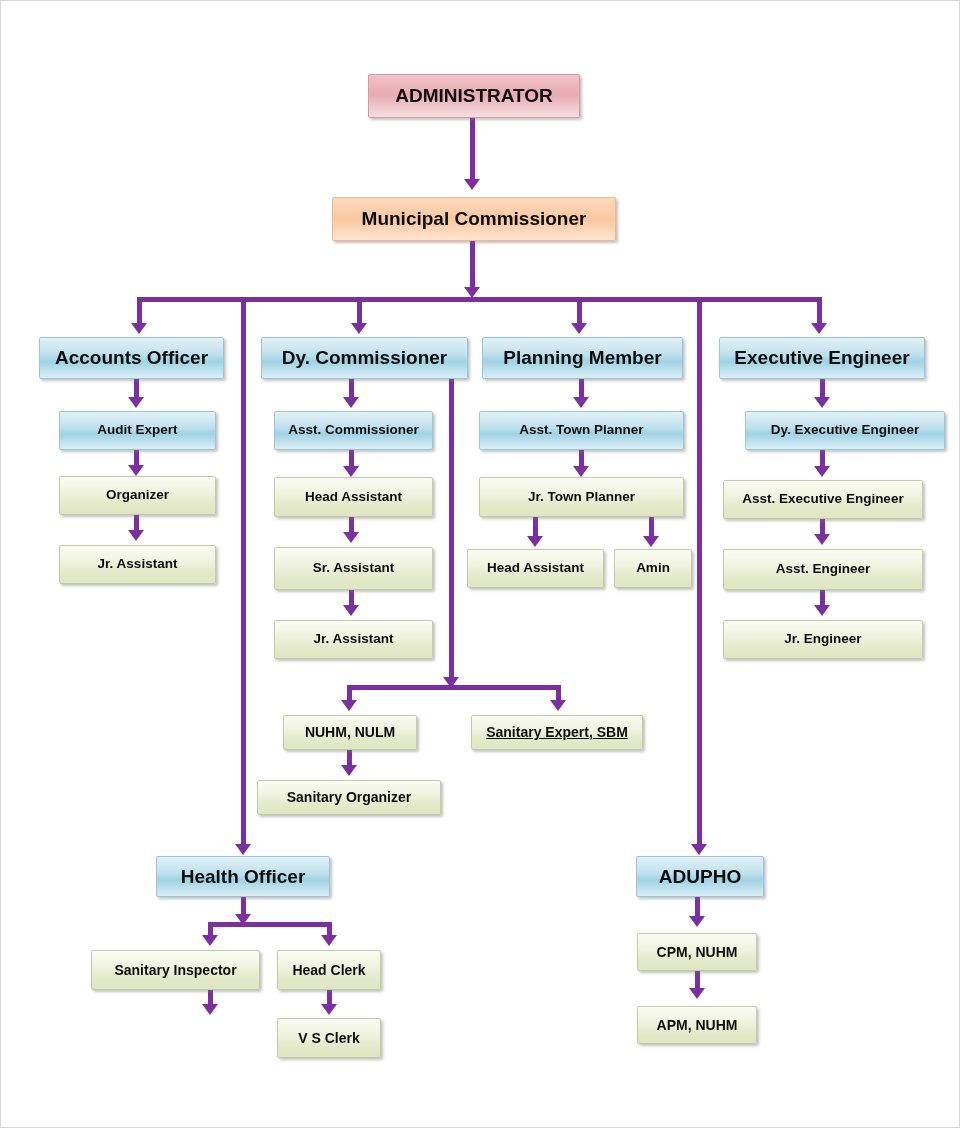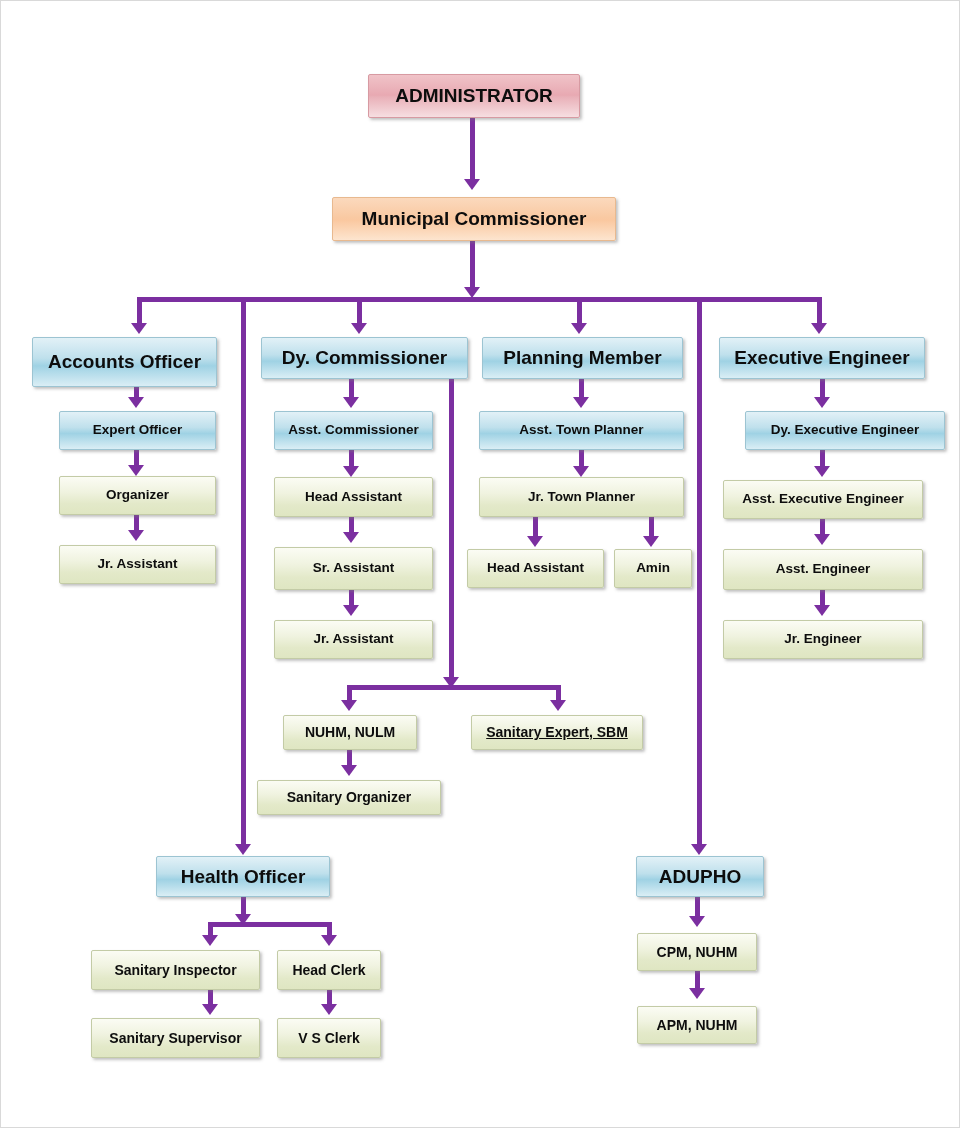--- a/index.html
+++ b/index.html
@@ -187,21 +187,21 @@
   <div class="arrow" style="left:688px;top:987px;"></div>
 
   <div class="node n-pink" style="left:367px;top:73px;width:212px;height:44px;">
     <span>ADMINISTRATOR</span>
   </div>
 
   <div class="node n-orange" style="left:331px;top:196px;width:284px;height:44px;">
     <span>Municipal Commissioner</span>
   </div>
 
-  <div class="node n-blue big" style="left:31px;top:336px;width:185px;height:50px;">
+  <div class="node n-blue big" style="left:38px;top:336px;width:185px;height:42px;">
     <span>Accounts Officer</span>
   </div>
 
   <div class="node n-blue big" style="left:260px;top:336px;width:207px;height:42px;">
     <span>Dy. Commissioner</span>
   </div>
 
   <div class="node n-blue big" style="left:481px;top:336px;width:201px;height:42px;">
     <span>Planning Member</span>
   </div>
@@ -212,21 +212,21 @@
 
   <div class="node n-blue big" style="left:155px;top:855px;width:174px;height:41px;">
     <span>Health Officer</span>
   </div>
 
   <div class="node n-blue big" style="left:635px;top:855px;width:128px;height:41px;">
     <span>ADUPHO</span>
   </div>
 
   <div class="node n-blue small" style="left:58px;top:410px;width:157px;height:39px;">
-    <span>Expert Officer</span>
+    <span>Audit Expert</span>
   </div>
 
   <div class="node n-green" style="left:58px;top:475px;width:157px;height:39px;">
     <span>Organizer</span>
   </div>
 
   <div class="node n-green" style="left:58px;top:544px;width:157px;height:39px;">
     <span>Jr. Assistant</span>
   </div>
 
@@ -291,23 +291,20 @@
   </div>
 
   <div class="node n-green mid" style="left:90px;top:949px;width:169px;height:40px;">
     <span>Sanitary Inspector</span>
   </div>
 
   <div class="node n-green mid" style="left:276px;top:949px;width:104px;height:40px;">
     <span>Head Clerk</span>
   </div>
 
-  <div class="node n-green mid" style="left:90px;top:1017px;width:169px;height:40px;">
-    <span>Sanitary Supervisor</span>
-  </div>
 
   <div class="node n-green mid" style="left:276px;top:1017px;width:104px;height:40px;">
     <span>V S Clerk</span>
   </div>
 
   <div class="node n-green mid" style="left:636px;top:932px;width:120px;height:38px;">
     <span>CPM, NUHM</span>
   </div>
 
   <div class="node n-green mid" style="left:636px;top:1005px;width:120px;height:38px;">

